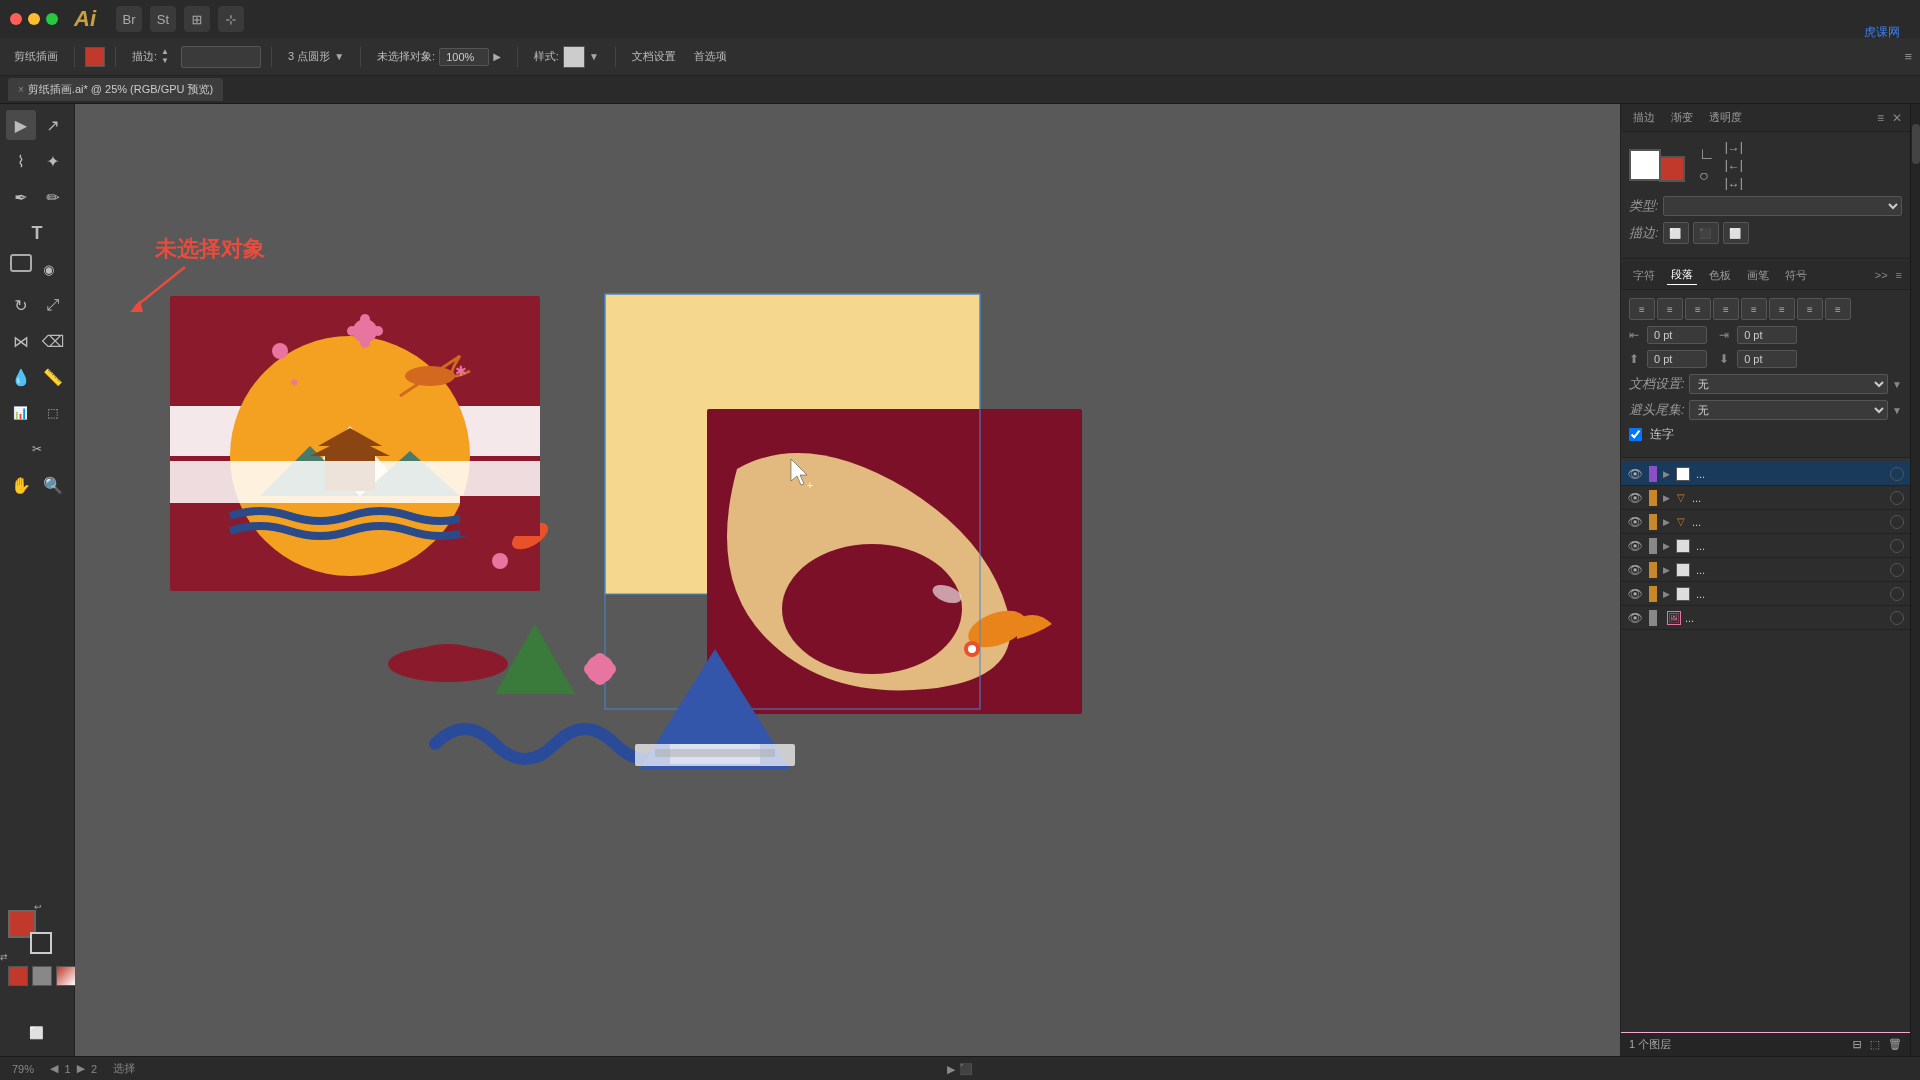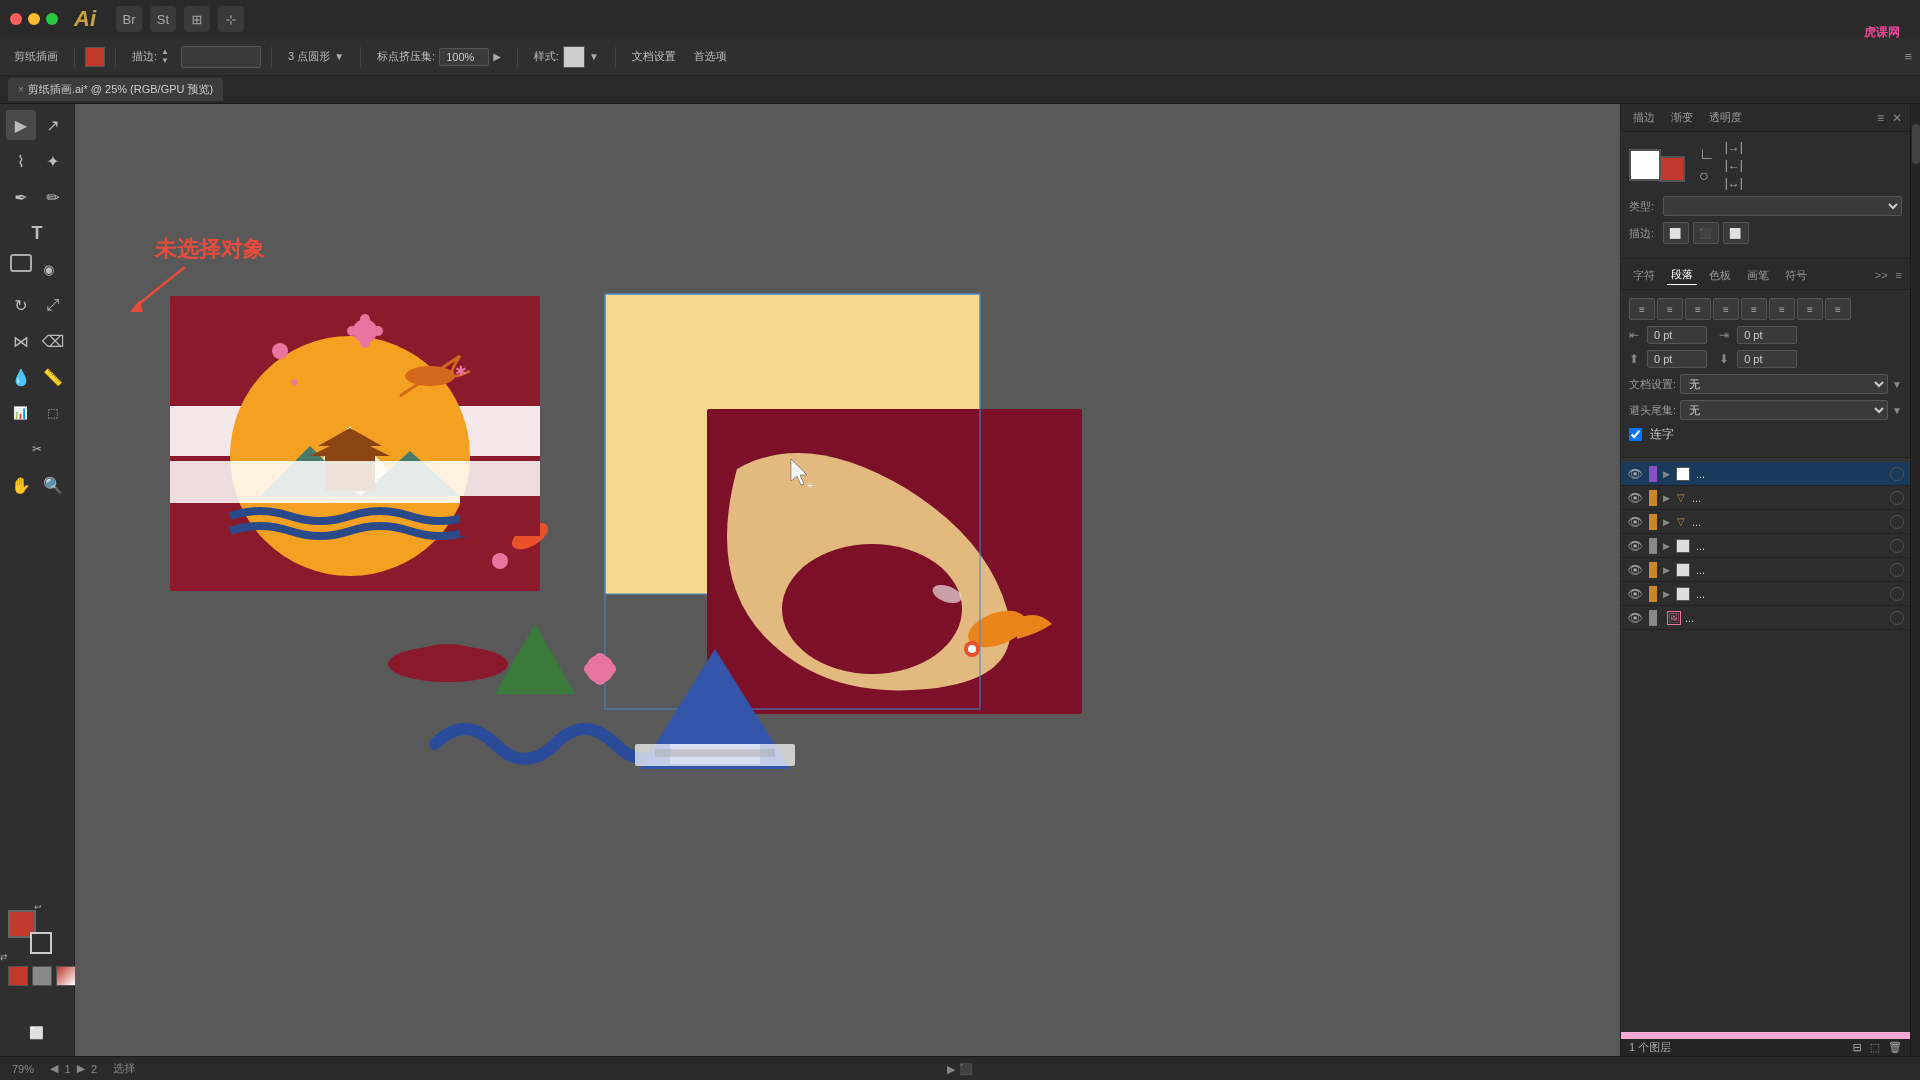--- a/index.html
+++ b/index.html
@@ -62,36 +62,36 @@
 
     
     #right-panel {
       width: 290px; background: #2d2d2d; border-left: 1px solid #222; display: flex; flex-direction: column;
     }
     .panel-tabs { display: flex; align-items: center; padding: 4px 8px; background: #2a2a2a; border-bottom: 1px solid #222; gap: 8px; }
     .panel-tab { font-size: 11px; color: #999; cursor: pointer; padding: 2px 4px; }
     .panel-tab.active { color: #fff; border-bottom: 1px solid #fff; }
     .panel-section { padding: 8px; border-bottom: 1px solid #222; }
     .panel-row { display: flex; align-items: center; margin-bottom: 6px; gap: 4px; }
-    .panel-label { font-size: 11px; color: #999; min-width: 30px; }
+    .panel-label { font-size: 13px; color: #999; min-width: 30px; font-style: italic; }
     .panel-input { background: #3a3a3a; border: 1px solid #555; color: #ccc; padding: 2px 6px; border-radius: 2px; font-size: 11px; width: 60px; }
     .panel-select { background: #3a3a3a; border: 1px solid #555; color: #ccc; padding: 2px 4px; border-radius: 2px; font-size: 11px; flex: 1; }
     .align-btns { display: flex; gap: 2px; flex-wrap: wrap; }
     .align-btn { width: 26px; height: 22px; background: #3a3a3a; border: 1px solid #555; border-radius: 2px; display: flex; align-items: center; justify-content: center; cursor: pointer; color: #aaa; font-size: 10px; }
     .panel-checkbox { margin-right: 4px; }
 
     
     #layers-panel { flex: 1; overflow-y: auto; background: #2d2d2d; }
     .layer-item { display: flex; align-items: center; padding: 3px 6px; border-bottom: 1px solid #222; gap: 4px; height: 24px; }
     .layer-item.active { background: #1a3a5c; }
     .layer-eye { width: 16px; height: 16px; display: flex; align-items: center; justify-content: center; cursor: pointer; color: #aaa; font-size: 12px; }
     .layer-expand { font-size: 9px; color: #888; cursor: pointer; }
     .layer-name { font-size: 11px; color: #ccc; flex: 1; }
     .layer-circle { width: 14px; height: 14px; border-radius: 50%; border: 1px solid #555; }
-    .layers-footer { height: 24px; background: #252525; display: flex; align-items: center; padding: 0 8px; gap: 8px; border-top: 7px solid #f9a8d4; font-size: 11px; color: #aaa; }
+    .layers-footer { height: 24px; background: #252525; display: flex; align-items: center; padding: 0 8px; gap: 8px; border-top: 1px solid #f9a8d4; font-size: 11px; color: #aaa; }
 
     
     #statusbar { height: 24px; background: #2a2a2a; display: flex; align-items: center; padding: 0 12px; gap: 16px; border-top: 1px solid #1a1a1a; font-size: 11px; color: #888; }
 
     
     .stroke-arrows { display: flex; flex-direction: column; gap: 1px; }
     .stroke-arrow { font-size: 8px; color: #aaa; line-height: 1; }
   </style>
 </head>
 <body>
@@ -103,21 +103,21 @@
     <div class="tl tl-green"></div>
   </div>
   <span class="app-icon">Ai</span>
   <div class="title-icons">
     <div class="title-icon">Br</div>
     <div class="title-icon">St</div>
     <div class="title-icon">⊞</div>
     <div class="title-icon">⊹</div>
   </div>
   <div class="title-right">
-    <span style="color:#ec4899;font-weight:bold;margin-top:27px;">虎课网</span>
+    <span style="color:#3b82f6;font-weight:normal;margin-top:27px;">虎课网</span>
   </div>
 </div>
 
 <div id="toolbar">
   <div class="tb-item">
     <span class="tb-label">剪纸插画</span>
   </div>
   <div class="tb-divider"></div>
   <div class="color-swatch" style="background:#c0392b;"></div>
   <div class="tb-divider"></div>
@@ -129,21 +129,21 @@
     </div>
   </div>
   <div style="width:80px;height:22px;background:#3a3a3a;border:1px solid #555;border-radius:2px;"></div>
   <div class="tb-divider"></div>
   <div class="tb-item">
     <span class="tb-label">3 点圆形</span>
     <span class="tb-arrow">▼</span>
   </div>
   <div class="tb-divider"></div>
   <div class="tb-item">
-    <span class="tb-label">标点挤压集:</span>
+    <span class="tb-label">未选择对象:</span>
     <input class="tb-input tb-input-sm" value="100%" style="">
     <span class="tb-arrow">▶</span>
   </div>
   <div class="tb-divider"></div>
   <div class="tb-item">
     <span class="tb-label">样式:</span>
     <div style="width:22px;height:22px;background:#ccc;border:1px solid #555;"></div>
     <span class="tb-arrow">▼</span>
   </div>
   <div class="tb-divider"></div>

